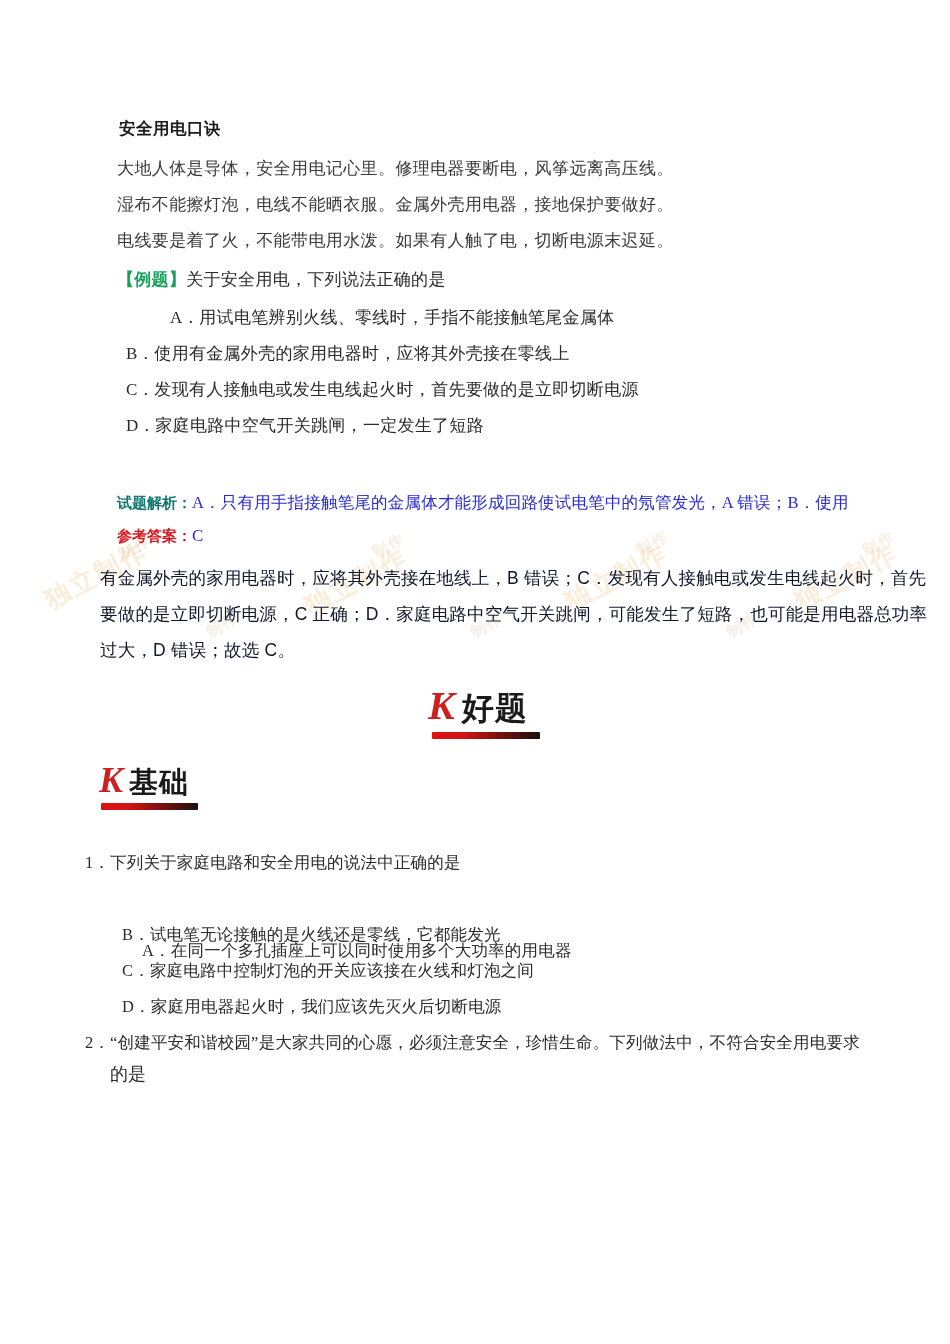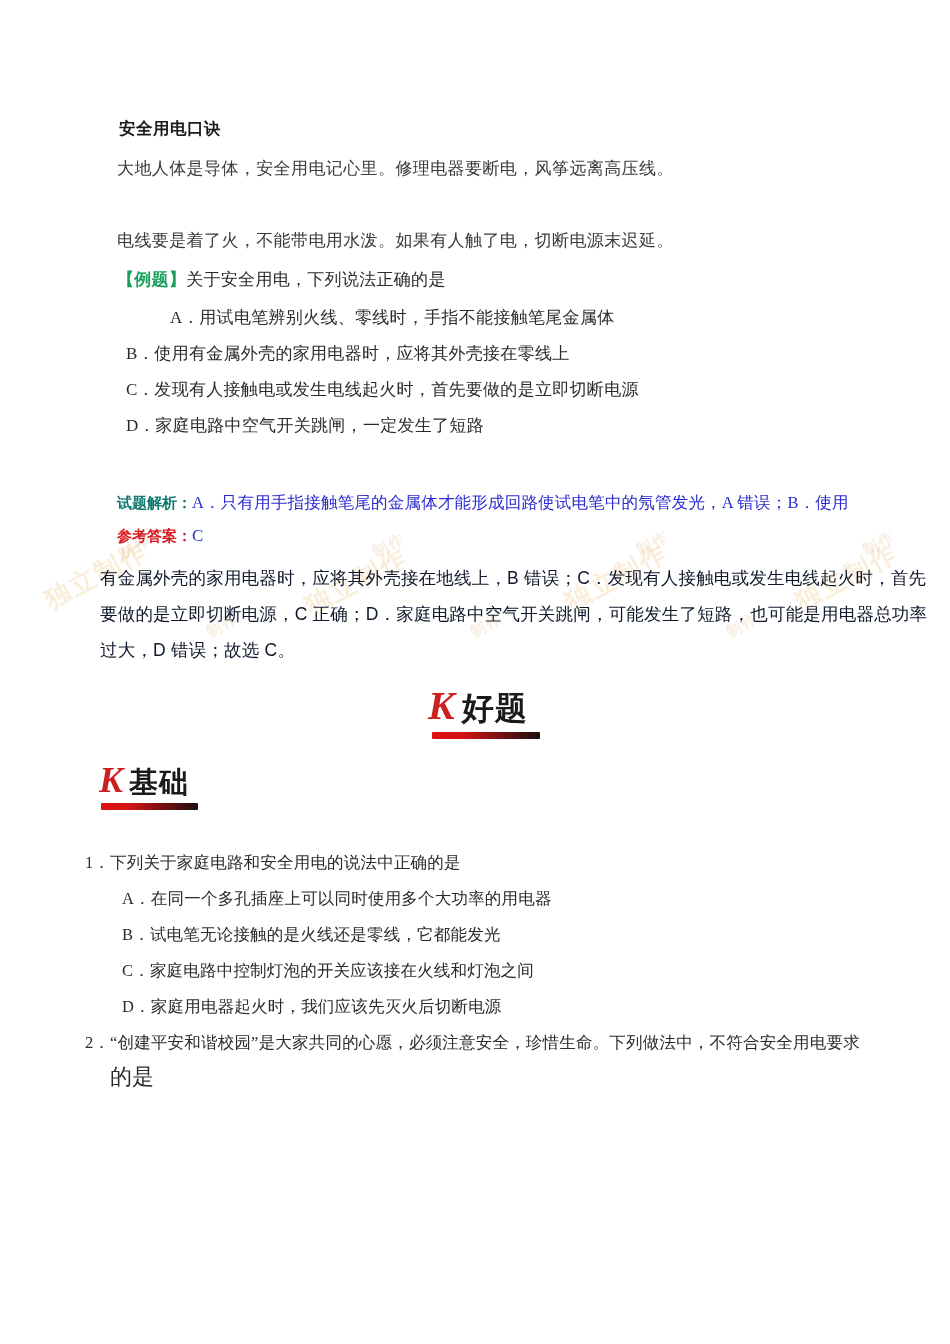--- a/index.html
+++ b/index.html
@@ -211,31 +211,31 @@
   .qopt {
     position: absolute;
     left: 122px;
     font-size: 16.5px;
     color: #2b2b2b;
     letter-spacing: 0.2px;
     z-index: 2;
   }
 
   .r-q1     { top: 852px; }
-  .r-q1a    { top: 888px; }
+  .r-q1a    { top: 940px; margin-left: 20px; }
   .r-q1b    { top: 924px; }
   .r-q1c    { top: 960px; }
   .r-q1d    { top: 996px; }
   .r-q2     { top: 1032px; }
 
   .q2-line2 {
     position: absolute;
     left: 110px;
     top: 1062px;
-    font-size: 22px;
+    font-size: 18px;
     color: #2b2b2b;
     z-index: 2;
   }
 </style>
 </head>
 <body>
 
 <div class="page">
 
   <div class="watermark-layer">
@@ -247,20 +247,21 @@
     <div class="wm small" style="left:636px; top:14px;">制作</div>
     <div class="wm" style="left:790px; top:40px;">独立制作</div>
     <div class="wm small" style="left:862px; top:14px;">制作</div>
     <div class="wm small" style="left:206px; top:96px;">制作</div>
     <div class="wm small" style="left:470px; top:96px;">制作</div>
     <div class="wm small" style="left:726px; top:96px;">制作</div>
   </div>
 
   <div class="blk poem-title">安全用电口诀</div>
   <div class="blk poem-line l1">大地人体是导体，安全用电记心里。修理电器要断电，风筝远离高压线。</div>
+  <div class="blk poem-line l2">湿布不能擦灯泡，电线不能晒衣服。金属外壳用电器，接地保护要做好。</div>
   <div class="blk poem-line l3">电线要是着了火，不能带电用水泼。如果有人触了电，切断电源末迟延。</div>
 
   <div class="blk q-stem"><span class="tag-example">【例题】</span><span>关于安全用电，下列说法正确的是</span></div>
 
   <div class="blk opt a"><span class="lbl">A．</span><span>用试电笔辨别火线、零线时，手指不能接触笔尾金属体</span></div>
   <div class="blk opt b"><span class="lbl">B．</span><span>使用有金属外壳的家用电器时，应将其外壳接在零线上</span></div>
   <div class="blk opt c"><span class="lbl">C．</span><span>发现有人接触电或发生电线起火时，首先要做的是立即切断电源</span></div>
   <div class="blk opt d"><span class="lbl">D．</span><span>家庭电路中空气开关跳闸，一定发生了短路</span></div>
 
   <div class="blk answer-row"><span class="key">参考答案：</span><span class="val">C</span></div>

